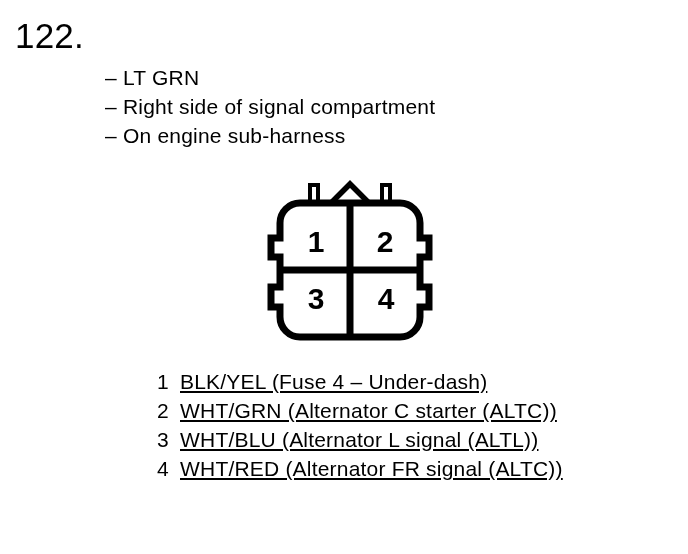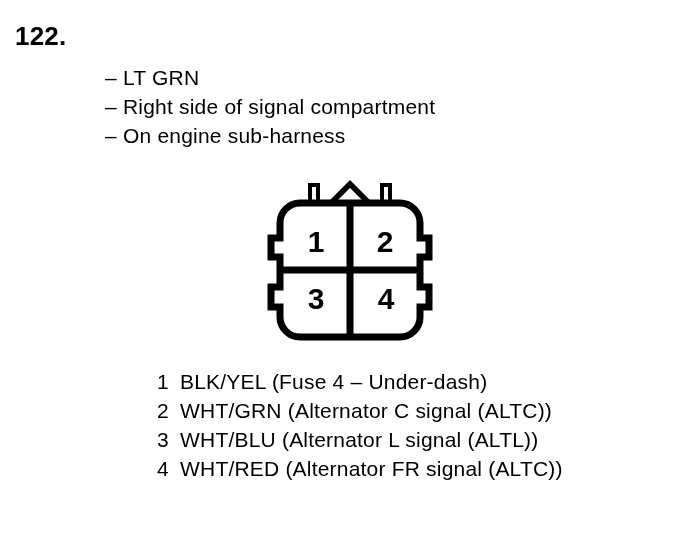--- a/index.html
+++ b/index.html
@@ -7,21 +7,21 @@
     position:relative;
     width:688px;height:554px;
     background:#ffffff;
     color:#000000;
     font-family:"Liberation Sans", sans-serif;
     overflow:hidden;
   }
   .title-row{
     position:absolute;left:15px;top:19px;
     display:flex;gap:17px;
-    font-size:26px;font-weight:bold;line-height:34px;
+    font-size:35px;font-weight:normal;line-height:34px;
     letter-spacing:0.2px;
     white-space:nowrap;
   }
   .notes{
     position:absolute;left:105px;top:63px;
     font-size:21px;line-height:29px;letter-spacing:0.2px;
   }
   .note-line{display:flex;white-space:nowrap;}
   .note-dash{display:inline-block;width:18px;}
   .connector-wrap{
@@ -34,21 +34,21 @@
     font-size:30px;font-weight:bold;
     text-anchor:middle;
     fill:#000000;
   }
   .pin-list{
     position:absolute;left:140px;top:367px;
     font-size:21px;line-height:29px;letter-spacing:0.2px;
   }
   .pin-row{display:flex;white-space:nowrap;}
   .pin-num{display:inline-block;width:29px;text-align:right;}
-  .pin-desc{margin-left:11px;}
+  .pin-desc{margin-left:11px;text-decoration:underline;}
 </style>
 </head>
 <body>
 
 <div class="page">
 
   <div class="title-row">
     <span>122.</span>
   </div>
 
@@ -90,21 +90,21 @@
     </svg>
   </div>
 
   <div class="pin-list">
     <div class="pin-row">
       <span class="pin-num">1</span>
       <span class="pin-desc">BLK/YEL (Fuse 4 – Under-dash)</span>
     </div>
     <div class="pin-row">
       <span class="pin-num">2</span>
-      <span class="pin-desc">WHT/GRN (Alternator C signal (ALTC))</span>
+      <span class="pin-desc">WHT/GRN (Alternator C starter (ALTC))</span>
     </div>
     <div class="pin-row">
       <span class="pin-num">3</span>
       <span class="pin-desc">WHT/BLU (Alternator L signal (ALTL))</span>
     </div>
     <div class="pin-row">
       <span class="pin-num">4</span>
       <span class="pin-desc">WHT/RED (Alternator FR signal (ALTC))</span>
     </div>
   </div>

